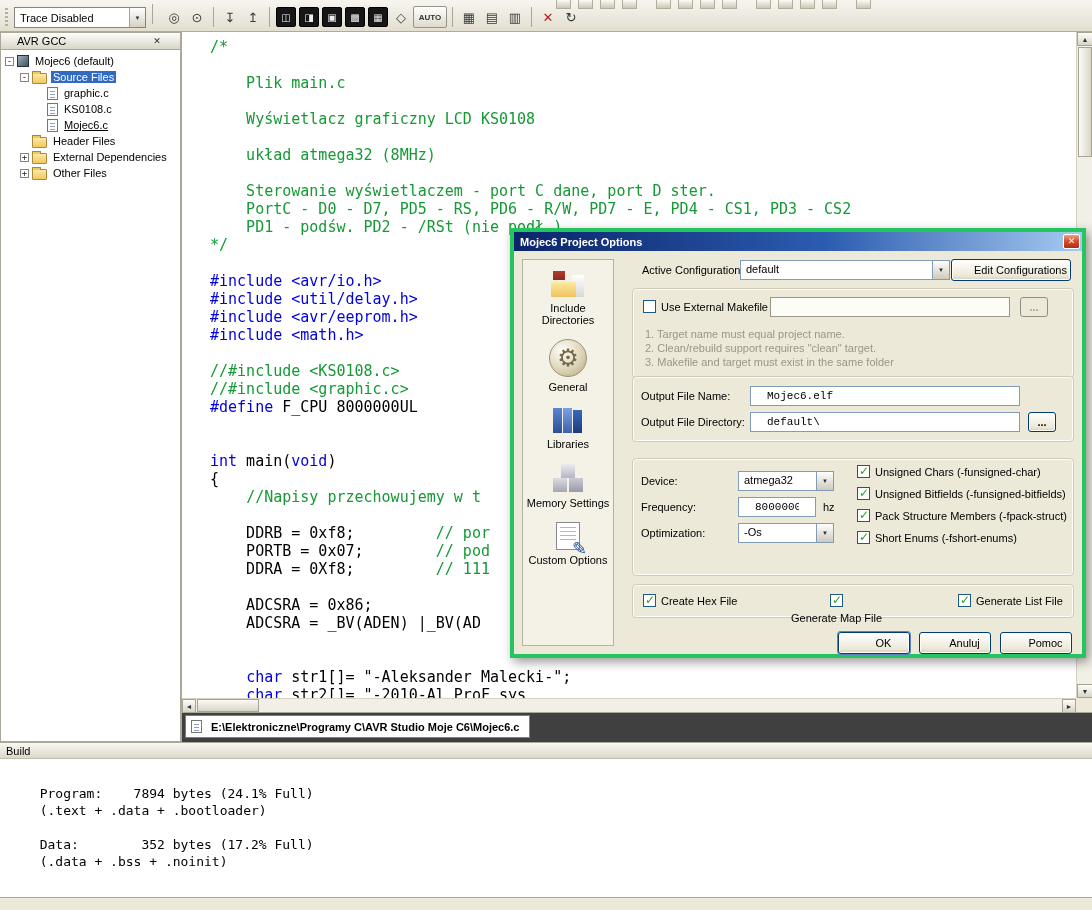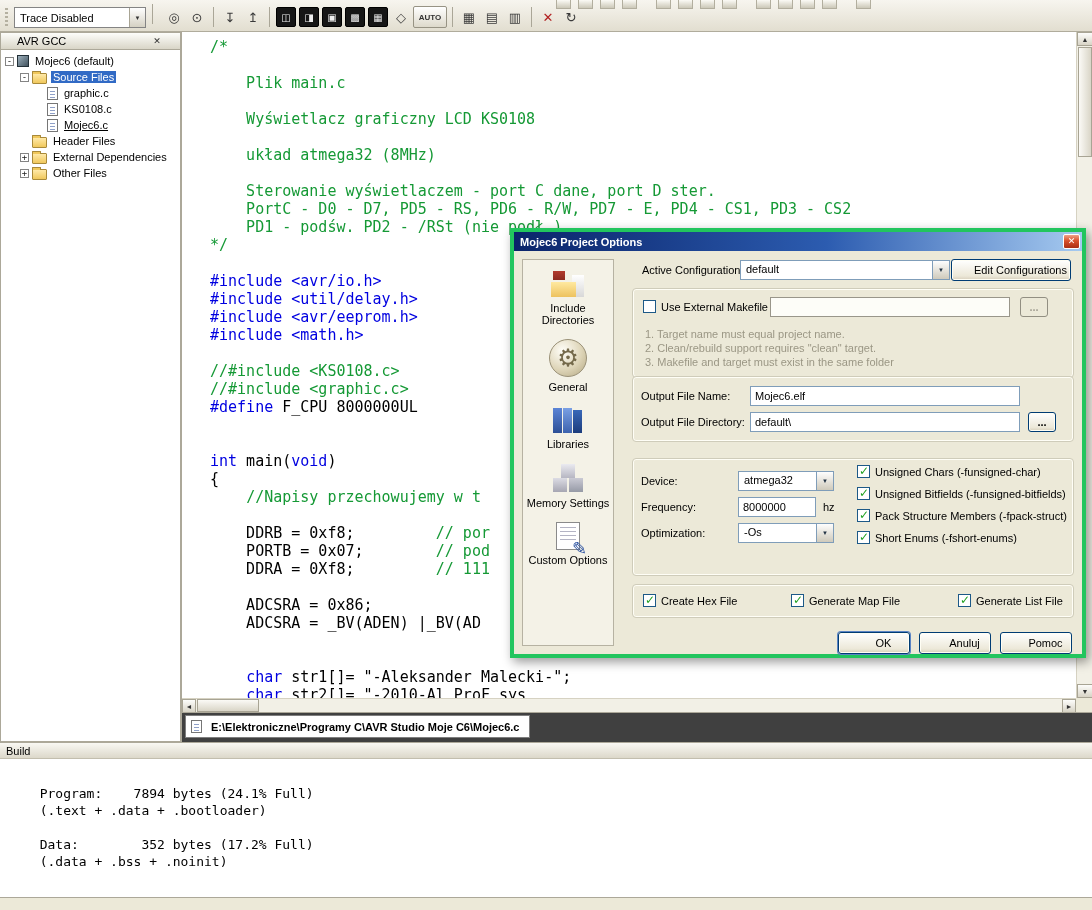--- a/index.html
+++ b/index.html
@@ -85,21 +85,21 @@
                linear-gradient(#3868b8,#1c3c7c) 22px 4px/9px 23px no-repeat; }
   .icon-cubes { width:34px; height:30px;
     background:linear-gradient(#eaeaf0,#b6b6c2) 10px 1px/14px 14px no-repeat,
                linear-gradient(#dcdce4,#a6a6b2) 2px 15px/14px 14px no-repeat,
                linear-gradient(#cacad4,#969aa6) 18px 15px/14px 14px no-repeat; }
   .icon-page-pencil { width:24px; height:28px; background:#fff; border:1px solid #8a8a8a; position:relative; }
   .icon-page-pencil::before { content:""; position:absolute; left:3px; top:4px; right:3px; height:16px; background:repeating-linear-gradient(180deg,#b4b4c4 0 1px,transparent 1px 4px); }
   .icon-page-pencil::after { content:"✎"; position:absolute; right:-8px; bottom:-6px; font-size:18px; color:#2c52a0; }
 
   .dlbl { position:absolute; white-space:nowrap; }
-  .field { position:absolute; border:1px solid #7f9db9; background:#fff; height:20px; font-size:11px; padding:2px 4px; font-family:Liberation Sans, sans-serif; }
+  .field { position:absolute; border:1px solid #7f9db9; background:#fff; height:20px; font-size:11px; padding:2px 16px; font-family:Liberation Mono, monospace; }
   .xpcombo { position:absolute; border:1px solid #7f9db9; background:#fff; height:20px; display:flex; }
   .xpcombo .val { flex:1; padding:2px 5px; white-space:nowrap; overflow:hidden; }
   .xpcombo .drop { width:17px; background:linear-gradient(#fefefe,#cfcabb); border-left:1px solid #7f9db9; text-align:center; font-size:6px; line-height:18px; color:#234; }
   .xpbtn { position:absolute; height:22px; border:1px solid #003c74; border-radius:3px; background:linear-gradient(#fff,#ece8d8 80%,#d6ceba); font-size:11px; font-family:"Liberation Sans","DejaVu Sans",sans-serif; box-shadow:inset 0 0 0 1px #fffef4; cursor:default;padding-left:19px; }
   .xpbtn.browse { padding:0; font-weight:bold; }
   .xpbtn.disabled { color:#a3a093; border-color:#928f82; background:#ece9d8; box-shadow:none; }
   .group { position:absolute; border:1px solid #cfccba; border-radius:4px; box-shadow:inset 0 0 0 1px #fffef6; }
   .cbrow { display:flex; align-items:center; gap:5px; font-size:11px; white-space:nowrap; }
   .cb { width:13px; height:13px; border:1px solid #1d5987; background:#fff; flex:none; position:relative; }
   .cb.checked::after { content:"✓"; position:absolute; left:1px; top:-2px; font-size:12px; font-weight:bold; color:#21a121; }
@@ -354,21 +354,21 @@
             <span class="cblabel">Short Enums (-fshort-enums)</span>
           </label>
         </div>
     </div>
 
     <div class="group" id="grp-files">
         <label class="cbrow" style="position: absolute; left: 10px; top: 9px;">
           <span class="cb checked"></span>
           <span class="cblabel">Create Hex File</span>
         </label>
-        <label class="cbrow" style="position: absolute; left: 158px; top: 9px;">
+        <label class="cbrow" style="position: absolute; left: 158px; top: 9px; flex-direction: column;">
           <span class="cb checked"></span>
           <span class="cblabel">Generate Map File</span>
         </label>
         <label class="cbrow" style="position: absolute; left: 325px; top: 9px;">
           <span class="cb checked"></span>
           <span class="cblabel">Generate List File</span>
         </label>
       </div>
 
     <div id="dlg-buttons">

